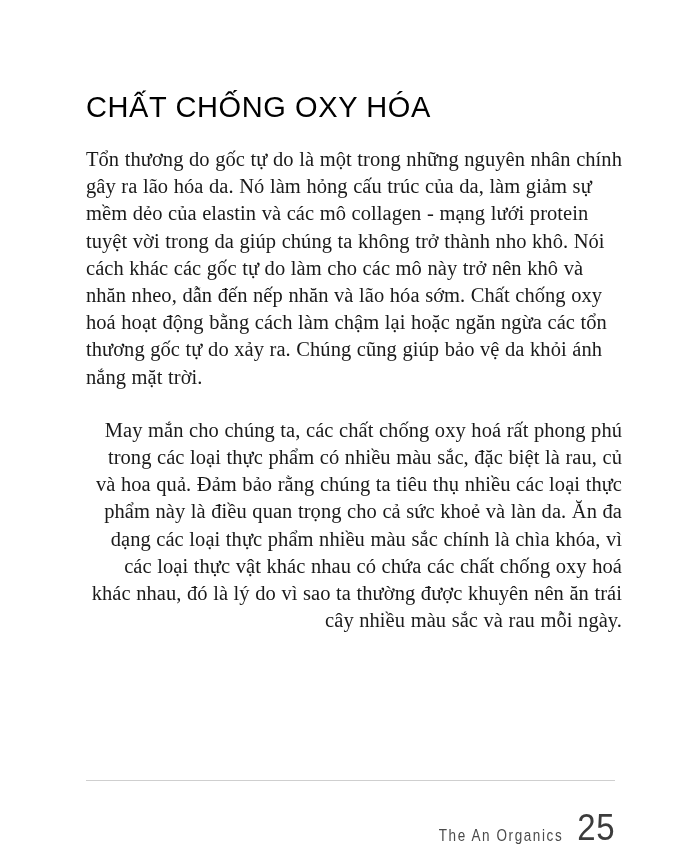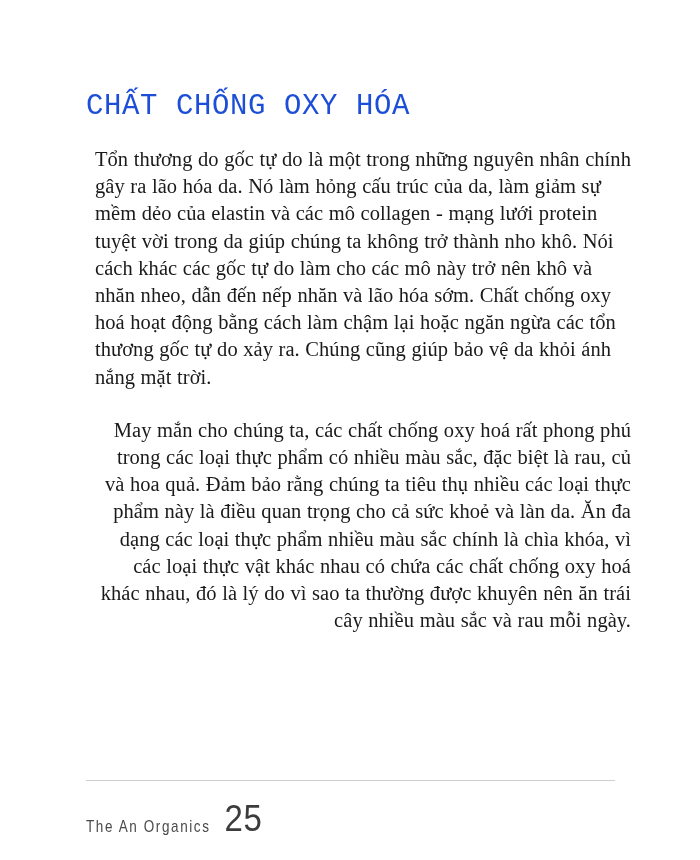--- a/index.html
+++ b/index.html
@@ -22,36 +22,35 @@
     box-sizing: border-box;
   }
 
   
   .article-title {
     position: absolute;
     left: 86px;
     top: 90px;
     width: 540px;
     margin: 0;
-    color: #1d4ed8;
-    font-family: Liberation Mono, monospace;
+    color: #000000;
+    font-family: Liberation Sans, sans-serif;
     font-size: 29px;
     font-weight: normal;
     letter-spacing: 0.6px;
     line-height: 34px;
     white-space: nowrap;
   }
 
   
   .article-body {
     position: absolute;
     left: 86px;
     top: 146px;
     width: 536px;
-    margin-left: 9px;
   }
 
   .body-paragraph {
     margin: 0 0 26px 0;
     color: #1a1a1a;
     font-family: "Liberation Serif", "DejaVu Serif", serif;
     font-size: 20.5px;
     line-height: 27.2px;
     text-align: left;
     letter-spacing: 0.05px;
@@ -75,21 +74,22 @@
     height: 1px;
     background: #cfcfcf;
     border: 0;
     margin: 0;
     padding: 0;
   }
 
   .footer-content {
     display: flex;
     align-items: baseline;
-    margin-top: 23px;
+    justify-content: flex-end;
+    margin-top: 32px;
   }
 
   .footer-brand {
     color: #4a4a4a;
     font-family: "Liberation Sans", "DejaVu Sans", sans-serif;
     font-size: 13.5px;
     font-weight: 300;
     letter-spacing: 1.6px;
     line-height: 1;
     transform: scaleY(1.18);

